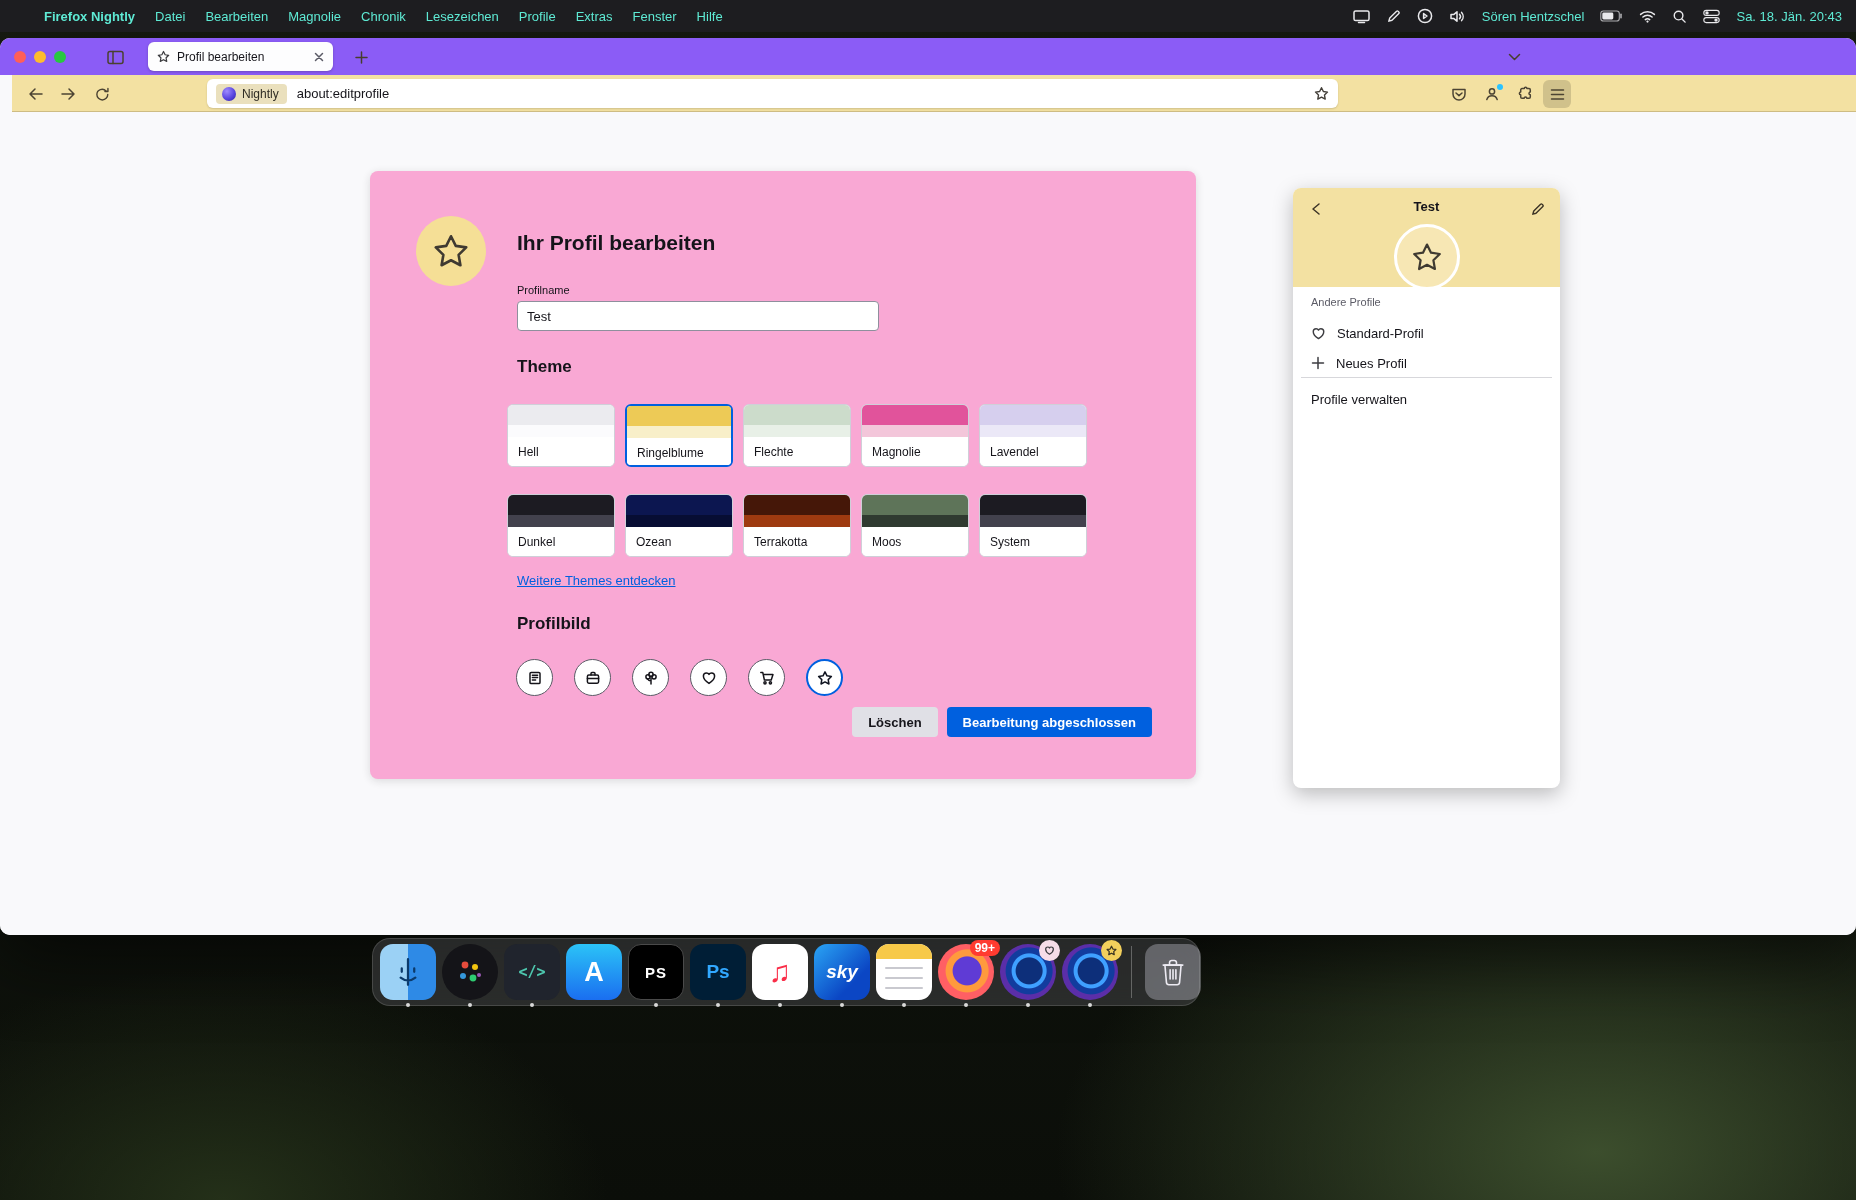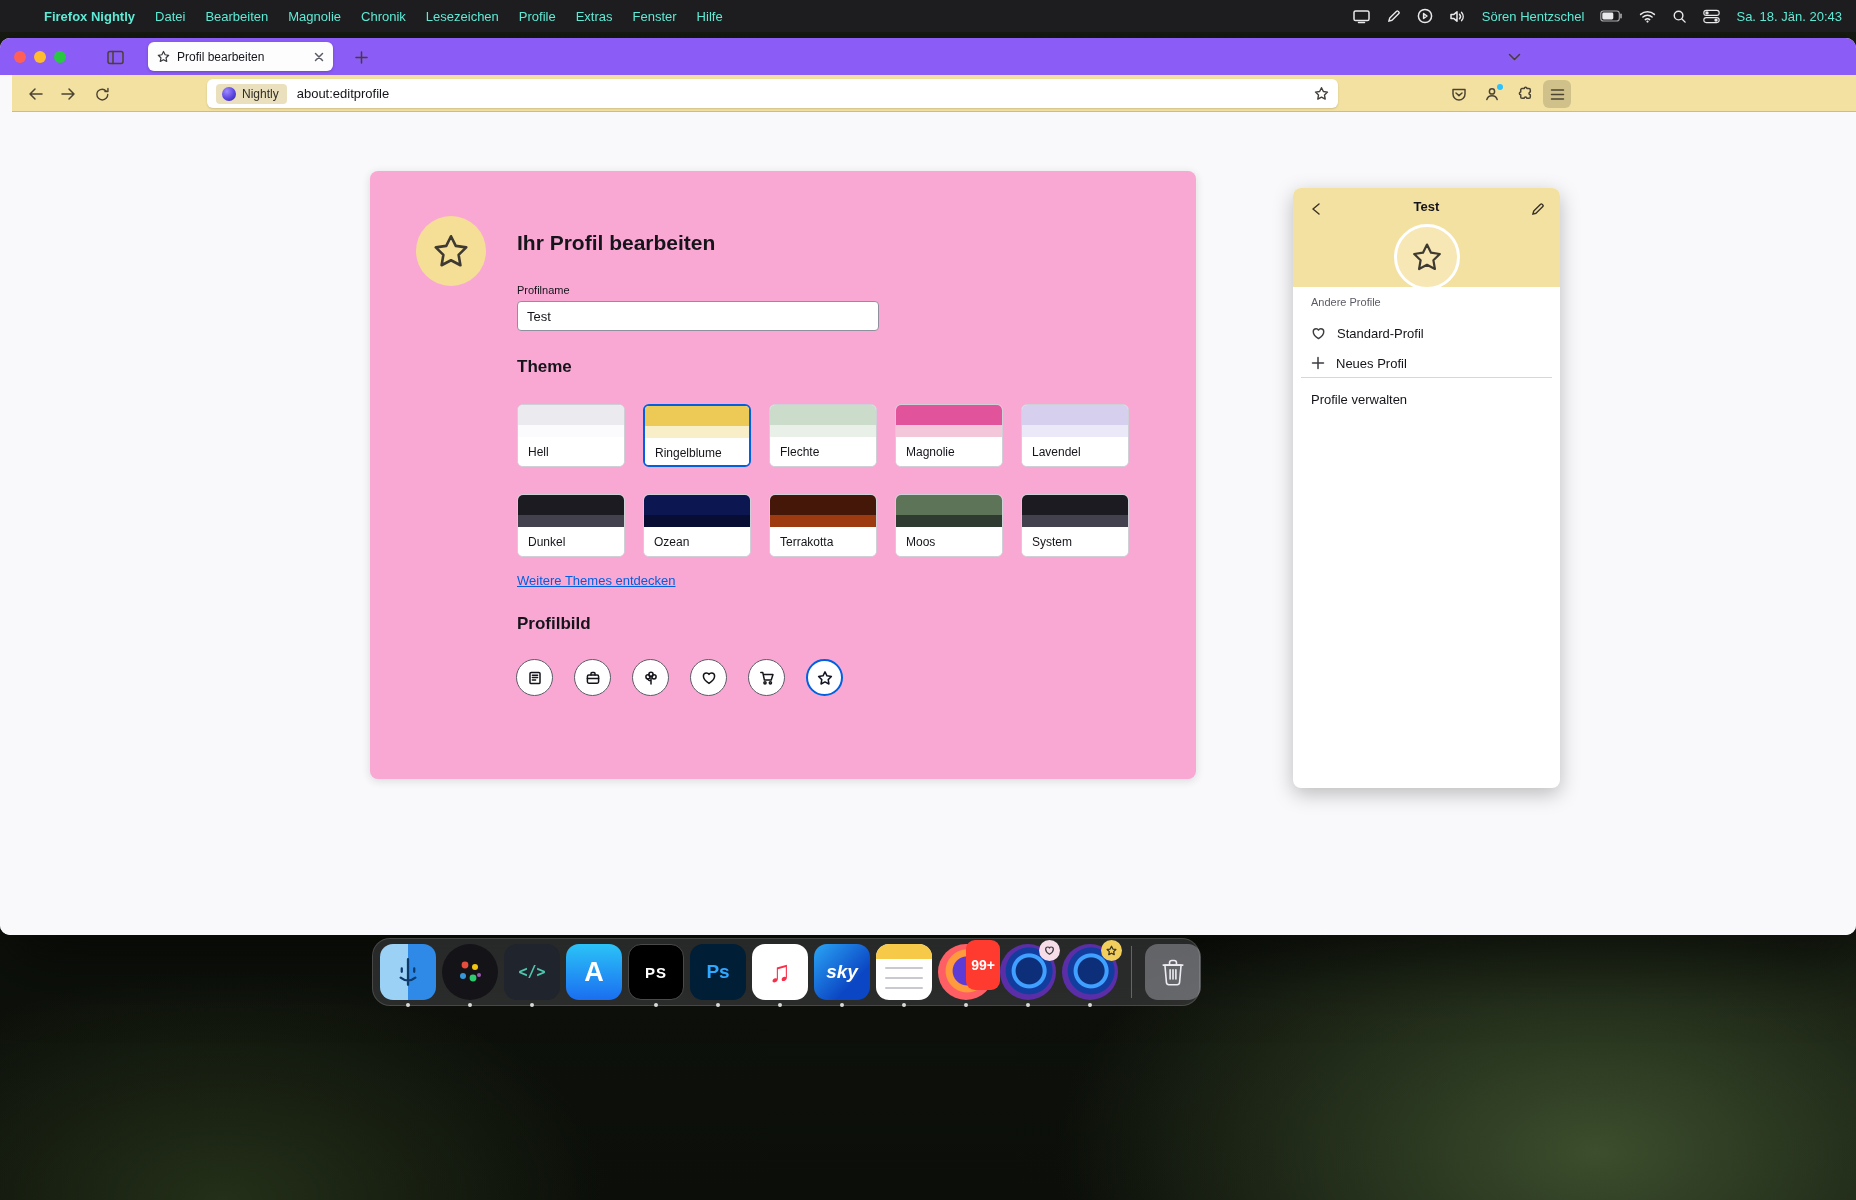--- a/index.html
+++ b/index.html
@@ -62,21 +62,21 @@
   
   .card{position:absolute;left:370px;top:58px;width:826px;height:608px;background:#f9a8d4;border-radius:8px;
         box-shadow:0 2px 8px rgba(34,36,38,.14)}
   .card-avatar{position:absolute;left:46px;top:45px;width:70px;height:70px;border-radius:50%;background:#f5df96;
                display:flex;align-items:center;justify-content:center;color:#3f3a31}
   .page-title{position:absolute;left:147px;top:60px;font-size:21px;font-weight:700}
   .field-label{position:absolute;left:147px;top:113px;font-size:11px}
   .name-input{position:absolute;left:147px;top:130px;width:362px;height:30px;border:1px solid #8f8f9d;border-radius:4px;
               font-family:"Liberation Sans",sans-serif;font-size:13px;padding:0 9px;color:#15141a;background:#fff}
   .sect-title{position:absolute;left:147px;font-size:17px;font-weight:700}
-  .theme-row{position:absolute;left:147px;display:flex;gap:18px}
+  .theme-row{position:absolute;left:137px;display:flex;gap:10px}
   .theme-card{width:108px;height:63px;border:1px solid #cfcfd8;border-radius:6px;overflow:hidden;background:#fff}
   .theme-card.selected{border:2px solid #0060df}
   .strip-top{height:20px}
   .strip-bar{height:12px}
   .theme-label{height:29px;display:flex;align-items:center;padding:0 10px;font-size:12px;background:#fff}
   .themes-link{position:absolute;left:147px;top:402px;font-size:13px;color:#0060df;text-decoration:underline}
   .avatar-row{position:absolute;left:146px;top:488px;display:flex;gap:21px}
   .avatar-opt{width:37px;height:37px;border-radius:50%;border:1px solid #5b5b66;display:flex;align-items:center;justify-content:center;color:#15141a;background:#fff}
   .avatar-opt.selected{border:2px solid #0060df;color:#0f1420}
   .btn-row{position:absolute;top:536px;right:44px;display:flex;gap:9px}
@@ -114,22 +114,22 @@
   .ic-psbeta{background:#000;border:1px solid #4a4a4a;color:#fff;font-weight:700;font-size:15px;letter-spacing:1px}
   .ic-ps{background:#001e36;color:#31a8ff;font-weight:700;font-size:19px}
   .ic-music{background:#fff;color:#fa2d48;font-size:30px}
   .ic-sky{background:linear-gradient(135deg,#2aa5f5 0%,#0b46c4 70%);color:#fff;font-weight:700;font-style:italic;font-size:19px}
   .ic-notes{background:#fff;flex-direction:column;justify-content:flex-start}
   .notes-top{width:100%;height:15px;background:#f7c948}
   .notes-line{width:38px;height:2px;background:#c9c9cf;border-radius:1px;margin-top:8px}
   .ic-firefox{border-radius:50%;background:radial-gradient(circle at 52% 48%, #5f3bd5 0 14px, #ff9a3d 15px 21px, #ff5f64 22px 28px)}
   .ic-nightly{border-radius:50%;background:radial-gradient(circle at 52% 48%, #0d2f7a 0 13px, #3fa0ff 14px 17px, #123c9e 18px 23px, #5b2ea8 24px 28px)}
   .ic-trash{background:rgba(228,228,238,.32);color:#eceaf2}
-  .badge-count{position:absolute;top:-4px;right:-6px;background:#ff3b30;color:#fff;font-size:14px;font-weight:700;
-               border-radius:9px;padding:18px 5px;line-height:1}
+  .badge-count{position:absolute;top:-4px;right:-6px;background:#ff3b30;color:#fff;font-size:12px;font-weight:700;
+               border-radius:9px;padding:2px 5px;line-height:1}
   .badge-round{position:absolute;top:-4px;right:-4px;width:21px;height:21px;border-radius:50%;display:flex;align-items:center;justify-content:center}
   .badge-heart{background:#f6dde8;color:#3d3d41}
   .badge-star{background:#f2cf5c;color:#3a3422}
   .dock-sep{width:1px;height:52px;background:rgba(255,255,255,.28);margin:0 7px;flex:none}
 </style>
 </head>
 <body>
 
 <div class="menubar">
   <div class="mb-left">
@@ -402,20 +402,24 @@
               <circle cx="11.4" cy="12.8" r="1.1"></circle>
             </svg>
         </div>
         <div class="avatar-opt selected">
           <svg class="si" width="16" height="16" viewBox="0 0 16 16">
               <path d="M8 1.8l2 4.05 4.4.64-3.2 3.12.76 4.39L8 11.9 4.04 14l.76-4.39L1.6 6.49 6 5.85z"></path>
             </svg>
         </div>
       </div>
 
+      <div class="btn-row">
+        <button class="btn secondary">Löschen</button>
+        <button class="btn primary">Bearbeitung abgeschlossen</button>
+      </div>
     </div>
 
     <div class="panel">
       <div class="panel-head"></div>
       <div class="panel-back">
         <svg class="si" width="12" height="14" viewBox="0 0 12 14">
             <path d="M9 2L3 7l6 5"></path>
           </svg>
       </div>
       <div class="panel-title">Test</div>

